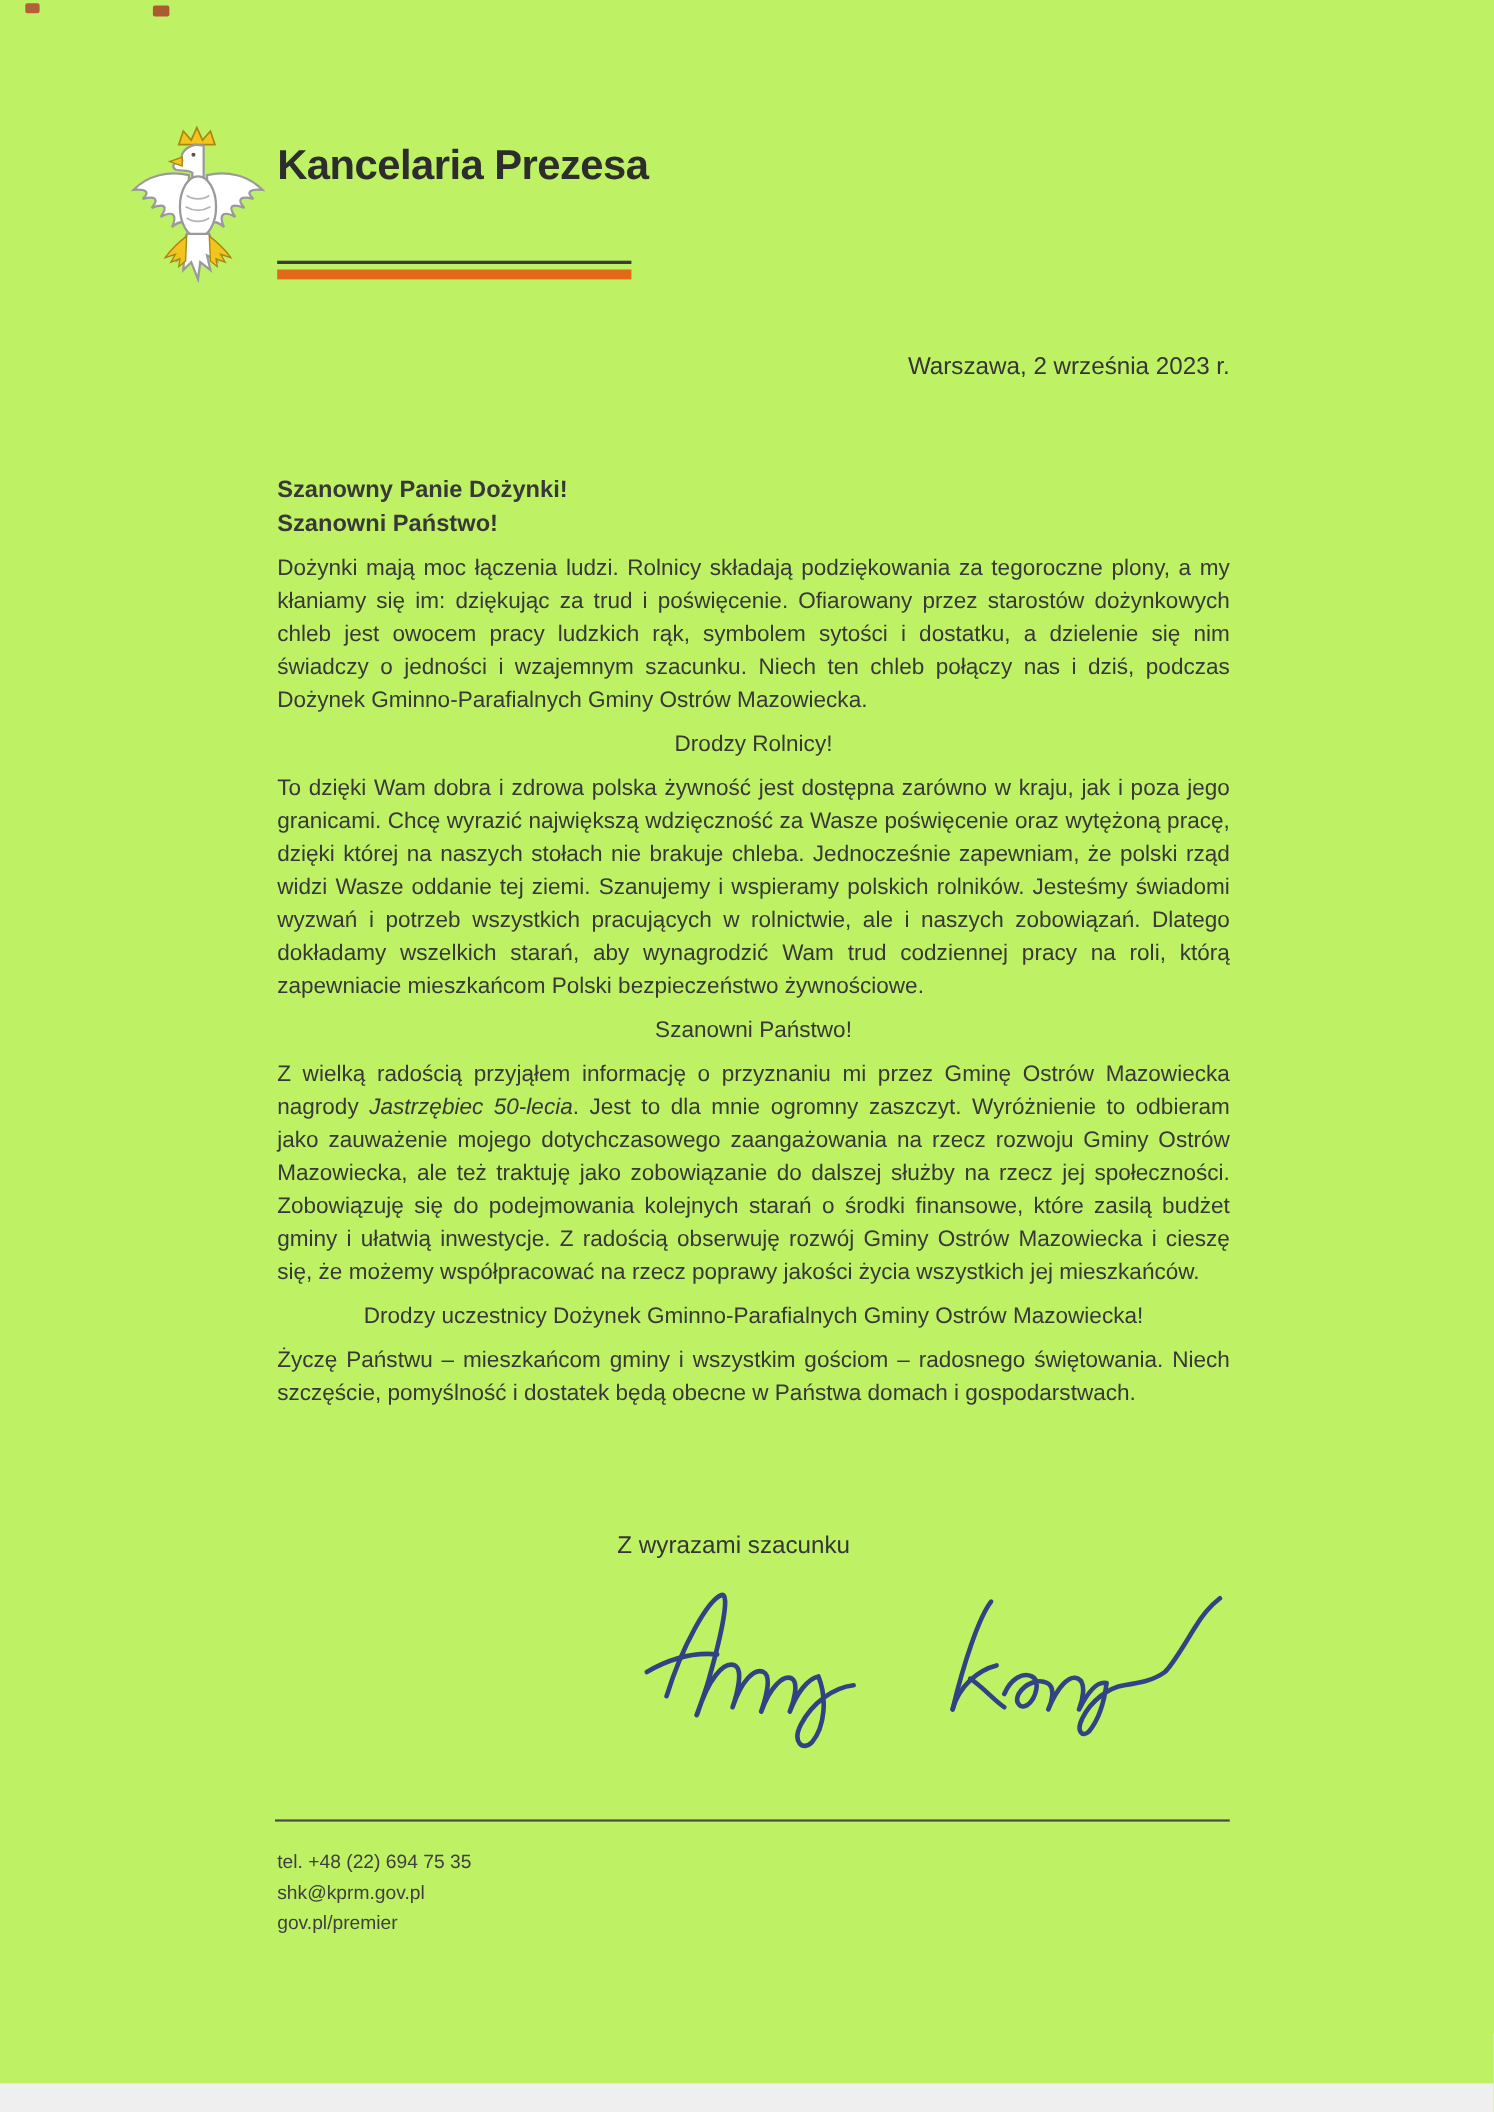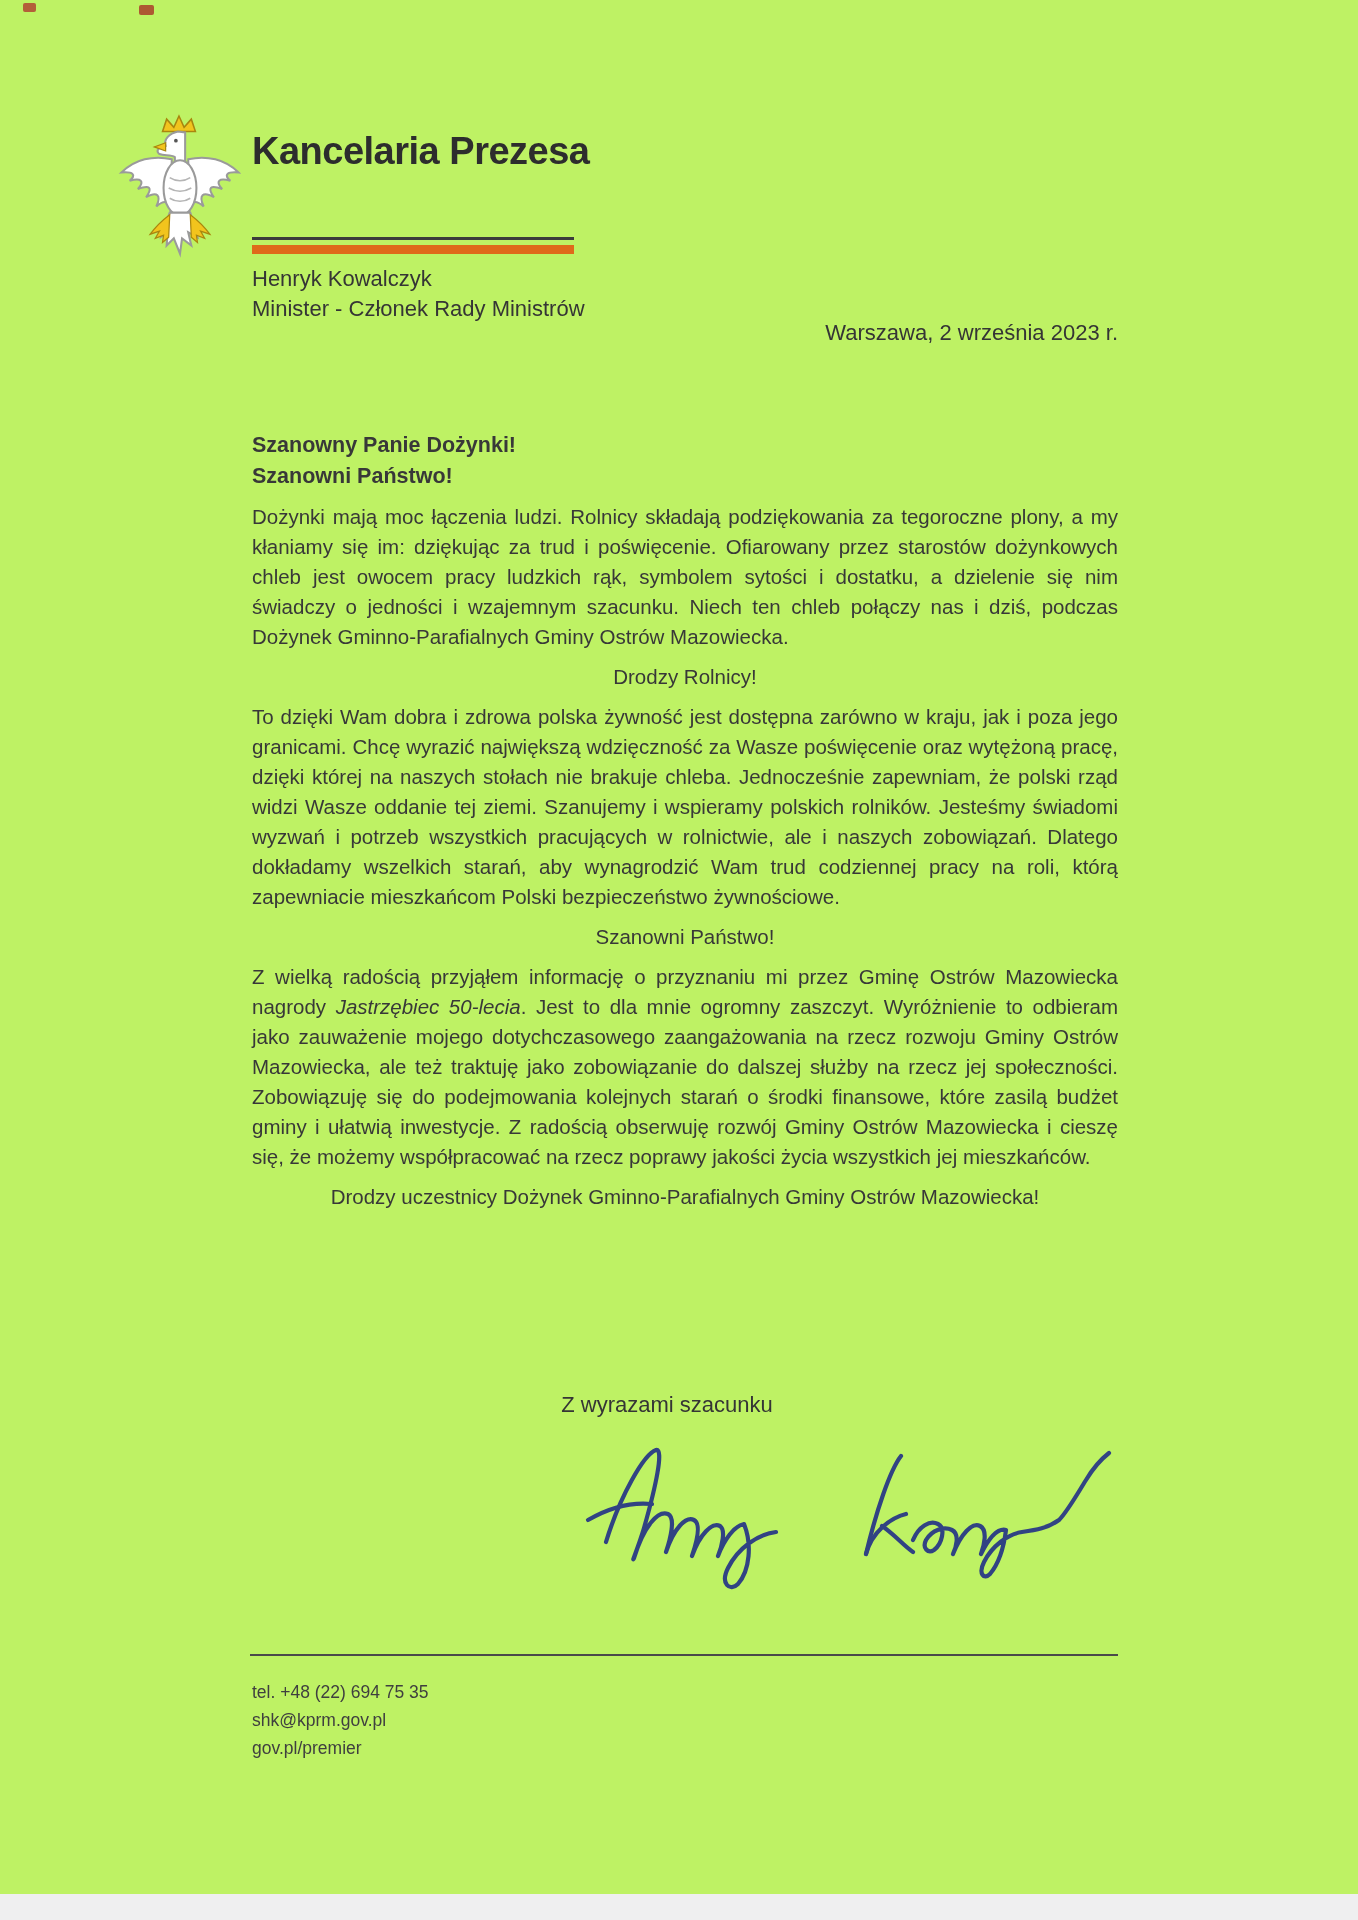--- a/index.html
+++ b/index.html
@@ -82,24 +82,20 @@
     <path d="M52,98 C44,104 38,110 33,117 L42,114 L38,121 L46,118 L45,125 L51,120 Z" fill="#F2C41D" stroke="#a9860e" stroke-width="1.2"></path>
     <path d="M72,98 C80,104 86,110 91,117 L82,114 L86,121 L78,118 L79,125 L73,120 Z" fill="#F2C41D" stroke="#a9860e" stroke-width="1.2"></path>
   </svg>
 
   <div class="org">
     <div>Kancelaria Prezesa</div>
   </div>
   <div class="rule-black"></div>
   <div class="rule-orange"></div>
 
-  <div class="sender">
-    <div>Henryk Kowalczyk</div>
-    <div>Minister - Członek Rady Ministrów</div>
-  </div>
 
   <div class="dateline">Warszawa, 2 września 2023 r.</div>
 
   <div class="letter-body">
     <div class="block salutation">
       <div>Szanowny Panie Dożynki!</div>
       <div>Szanowni Państwo!</div>
     </div>
 
     <p class="block para">Dożynki mają moc łączenia ludzi. Rolnicy składają podziękowania za tegoroczne plony, a my kłaniamy się im: dziękując za trud i poświęcenie. Ofiarowany przez starostów dożynkowych chleb jest owocem pracy ludzkich rąk, symbolem sytości i dostatku, a dzielenie się nim świadczy o jedności i wzajemnym szacunku. Niech ten chleb połączy nas i dziś, podczas Dożynek Gminno-Parafialnych Gminy Ostrów Mazowiecka.</p>
@@ -107,20 +103,21 @@
     <p class="block greeting">Drodzy Rolnicy!</p>
 
     <p class="block para">To dzięki Wam dobra i zdrowa polska żywność jest dostępna zarówno w kraju, jak i poza jego granicami. Chcę wyrazić największą wdzięczność za Wasze poświęcenie oraz wytężoną pracę, dzięki której na naszych stołach nie brakuje chleba. Jednocześnie zapewniam, że polski rząd widzi Wasze oddanie tej ziemi. Szanujemy i wspieramy polskich rolników. Jesteśmy świadomi wyzwań i potrzeb wszystkich pracujących w rolnictwie, ale i naszych zobowiązań. Dlatego dokładamy wszelkich starań, aby wynagrodzić Wam trud codziennej pracy na roli, którą zapewniacie mieszkańcom Polski bezpieczeństwo żywnościowe.</p>
 
     <p class="block greeting">Szanowni Państwo!</p>
 
     <p class="block para"><span>Z wielką radością przyjąłem informację o przyznaniu mi przez Gminę Ostrów Mazowiecka nagrody </span><span class="italic">Jastrzębiec 50-lecia</span><span>. Jest to dla mnie ogromny zaszczyt. Wyróżnienie to odbieram jako zauważenie mojego dotychczasowego zaangażowania na rzecz rozwoju Gminy Ostrów Mazowiecka, ale też traktuję jako zobowiązanie do dalszej służby na rzecz jej społeczności. Zobowiązuję się do podejmowania kolejnych starań o środki finansowe, które zasilą budżet gminy i ułatwią inwestycje. Z radością obserwuję rozwój Gminy Ostrów Mazowiecka i cieszę się, że możemy współpracować na rzecz poprawy jakości życia wszystkich jej mieszkańców.</span></p>
 
     <p class="block greeting">Drodzy uczestnicy Dożynek Gminno-Parafialnych Gminy Ostrów Mazowiecka!</p>
 
+    <p class="block para">Życzę Państwu – mieszkańcom gminy i wszystkim gościom – radosnego świętowania. Niech szczęście, pomyślność i dostatek będą obecne w Państwa domach i gospodarstwach.</p>
   </div>
 
   <div class="valediction">
     <span>Z wyrazami szacunku</span>
   </div>
 
   <svg class="signature" viewBox="0 0 600 180" aria-hidden="true">
     <g fill="none" stroke-width="4.2" stroke-linecap="round" stroke-linejoin="round" opacity="0.95" stroke="#2A3A85">
 
       <path d="M46,122 C60,76 84,34 96,30 C104,28 96,66 84,108 C78,128 71,144 74,138 C84,106 98,90 108,94 C116,98 110,120 106,132 C114,108 126,96 134,100 C142,104 136,124 132,136 C140,114 152,102 160,106 C166,110 162,126 158,136 C164,120 174,106 184,104 C192,124 190,150 178,164 C170,172 160,164 168,148 C178,128 198,114 216,112"></path>

